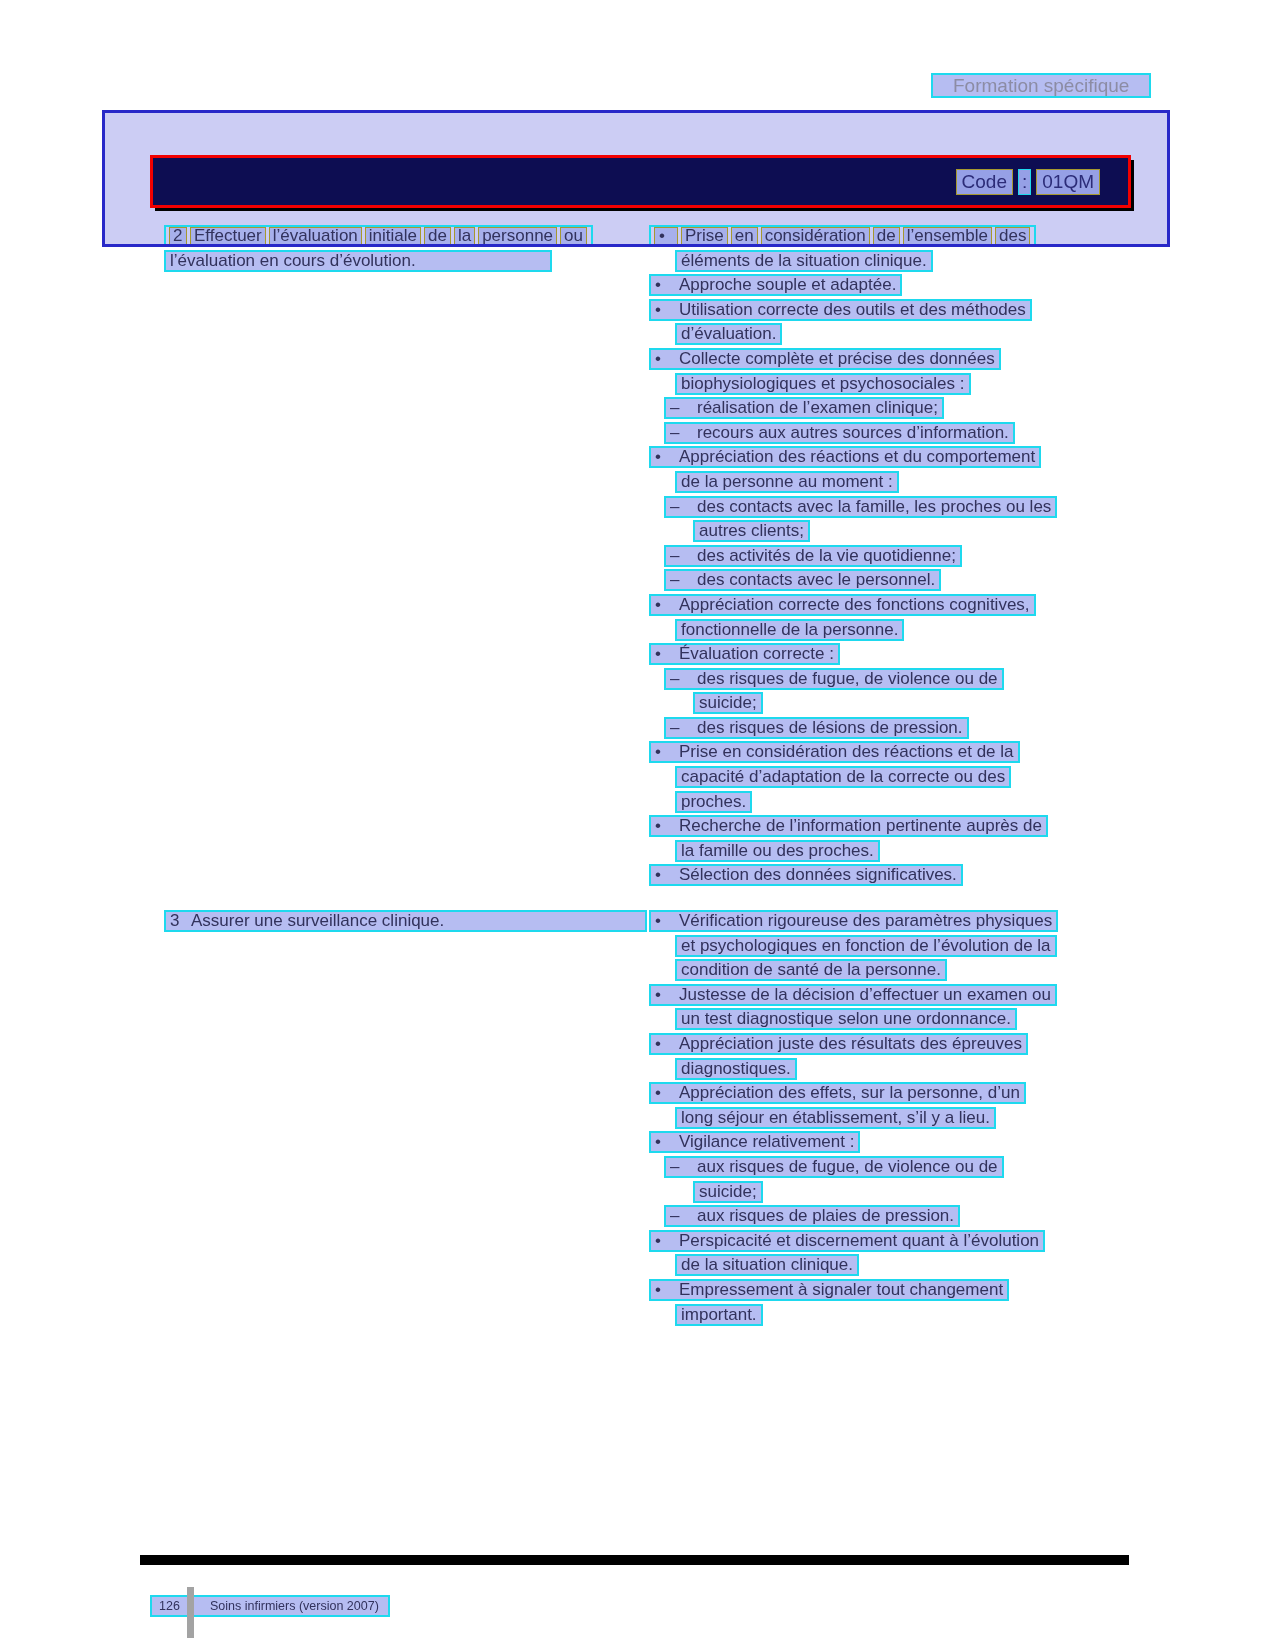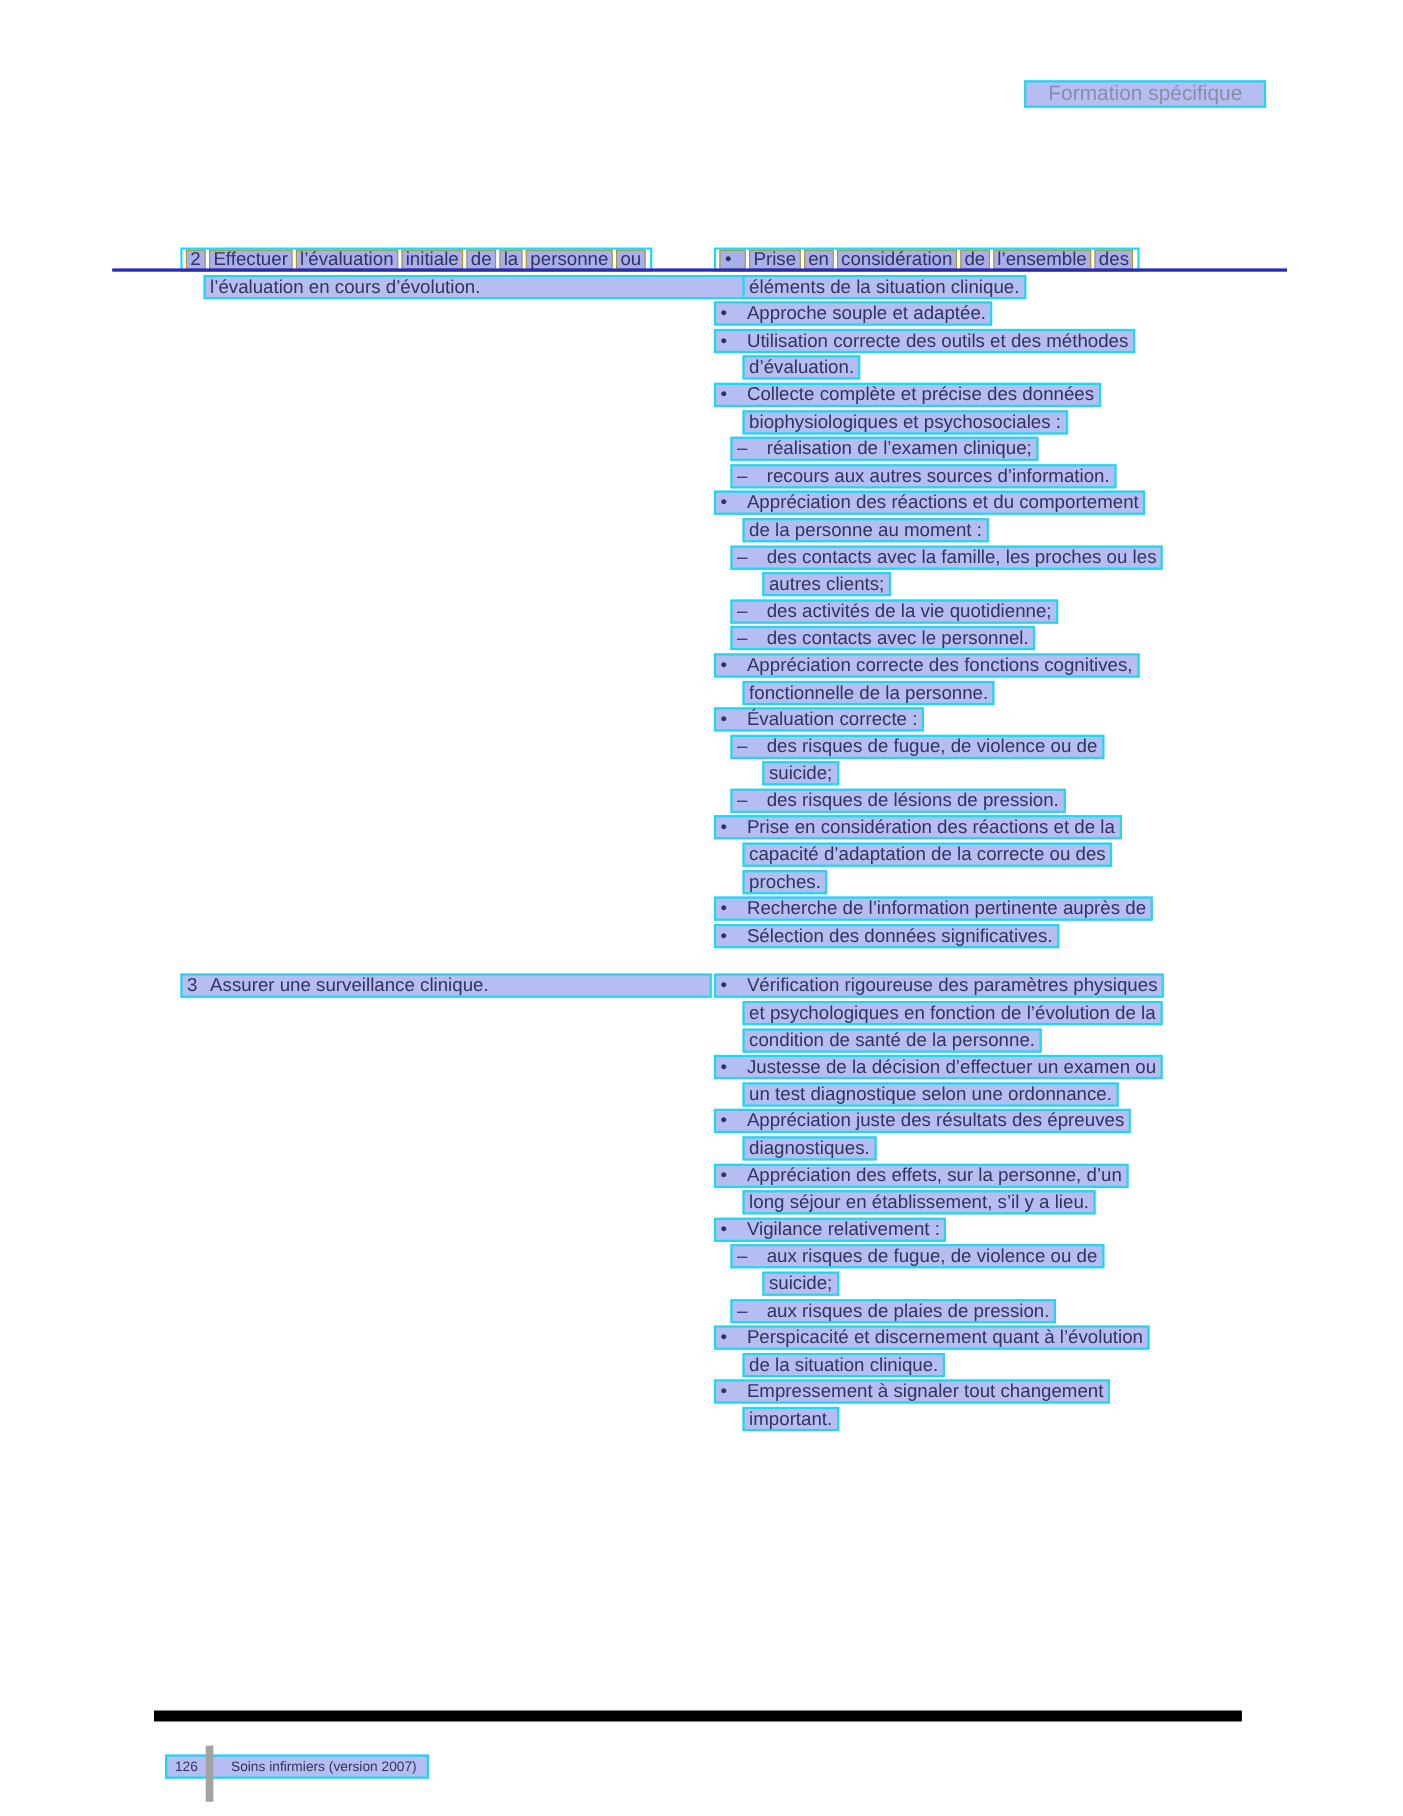--- a/index.html
+++ b/index.html
@@ -34,21 +34,21 @@
   .lbox.bar{display:inline-block;box-sizing:border-box;height:22px;line-height:18px;
     padding:0 4px;background:var(--hl);border:2px solid var(--cyan);white-space:nowrap;}
   .lbox.words{display:inline-block;box-sizing:border-box;height:22px;
     padding:0 2px;border:2px solid var(--cyan);white-space:nowrap;}
   .w{display:inline-block;box-sizing:border-box;background:var(--wfill);
     border:1px solid var(--gold);padding:0 3px;margin:0 2px 0 1px;
     font-size:17px;line-height:16px;height:18px;vertical-align:top;}
   .w.num{min-width:18px;text-align:left;}
   .w.marker{padding:0 4px;}
   .numplain{display:inline-block;width:21px;}
-  .leftbar{margin-left:21px;width:500px;}
+  .leftbar{width:388px;}
   .leftbar.withnum{margin-left:0;width:483px;}
   .marker{display:inline-block;width:24px;}
   .marker.dash{width:27px;}
   .mbc{margin-left:26px;}
   .md{margin-left:15px;}
   .mdc{margin-left:44px;}
   
   .footer-rule{position:absolute;left:140px;top:1555px;width:989px;height:10px;background:#000000;}
   .footer-graybar{position:absolute;left:187px;top:1587px;width:7px;height:51px;
     background:var(--graybar);z-index:4;}
@@ -60,20 +60,27 @@
 </style>
 </head>
 <body>
 
 <div class="page">
 
   <div class="top-label">
     <span>Formation spécifique</span>
   </div>
 
+  <div class="frame">
+    <div class="banner">
+      <span class="cbox">Code</span>
+      <span class="cbox sep">:</span>
+      <span class="cbox">01QM</span>
+    </div>
+  </div>
   <div class="frame-bottom"></div>
 
   <div class="main" id="main">
       <div class="trow">
         <div class="tleft">
           <div class="line"><span class="lbox words"><span class="w num">2</span><span class="w">Effectuer</span><span class="w">l’évaluation</span><span class="w">initiale</span><span class="w">de</span><span class="w">la</span><span class="w">personne</span><span class="w">ou</span></span></div>
           <div class="line"><span class="lbox bar leftbar">l’évaluation en cours d’évolution.</span></div>
         </div>
         <div class="tright">
           <div class="line"><span class="lbox words"><span class="w marker">•</span><span class="w">Prise</span><span class="w">en</span><span class="w">considération</span><span class="w">de</span><span class="w">l’ensemble</span><span class="w">des</span></span></div>
@@ -94,20 +101,21 @@
           <div class="line"><span class="lbox bar mb"><span class="marker">•</span>Appréciation correcte des fonctions cognitives,</span></div>
           <div class="line"><span class="lbox bar mbc">fonctionnelle de la personne.</span></div>
           <div class="line"><span class="lbox bar mb"><span class="marker">•</span>Évaluation correcte :</span></div>
           <div class="line"><span class="lbox bar md"><span class="marker dash">–</span>des risques de fugue, de violence ou de</span></div>
           <div class="line"><span class="lbox bar mdc">suicide;</span></div>
           <div class="line"><span class="lbox bar md"><span class="marker dash">–</span>des risques de lésions de pression.</span></div>
           <div class="line"><span class="lbox bar mb"><span class="marker">•</span>Prise en considération des réactions et de la</span></div>
           <div class="line"><span class="lbox bar mbc">capacité d’adaptation de la correcte ou des</span></div>
           <div class="line"><span class="lbox bar mbc">proches.</span></div>
           <div class="line"><span class="lbox bar mb"><span class="marker">•</span>Recherche de l’information pertinente auprès de</span></div>
+          <div class="line"><span class="lbox bar mbc">la famille ou des proches.</span></div>
           <div class="line"><span class="lbox bar mb"><span class="marker">•</span>Sélection des données significatives.</span></div>
         </div>
       </div>
       <div class="spacer"></div>
       <div class="trow">
         <div class="tleft">
           <div class="line"><span class="lbox bar leftbar withnum"><span class="numplain">3</span>Assurer une surveillance clinique.</span></div>
         </div>
         <div class="tright">
           <div class="line"><span class="lbox bar mb"><span class="marker">•</span>Vérification rigoureuse des paramètres physiques</span></div>

